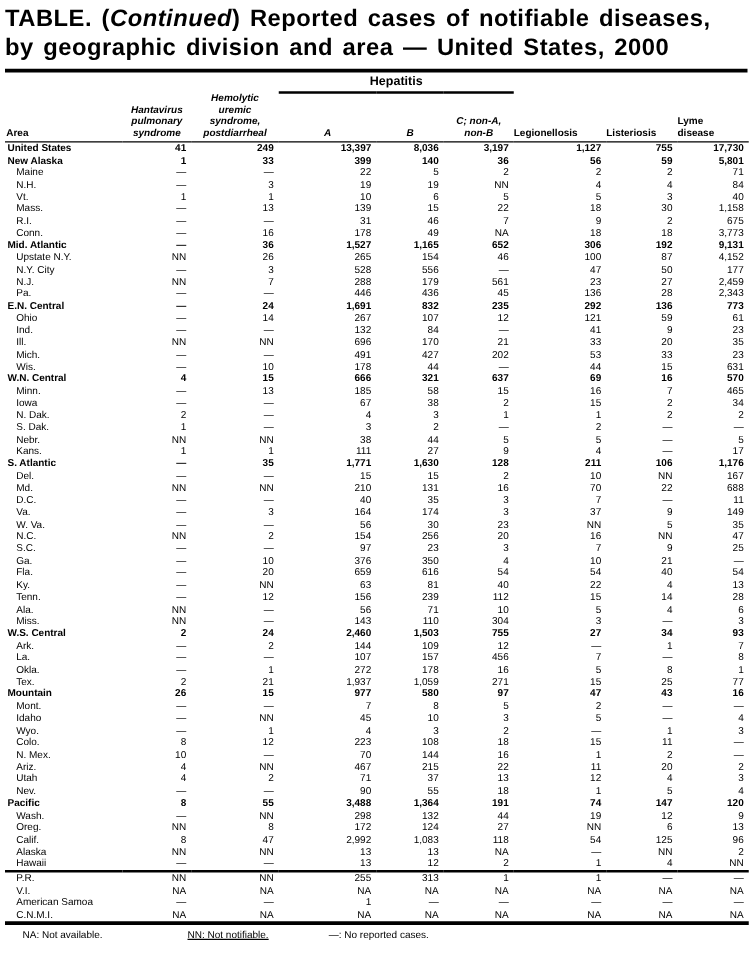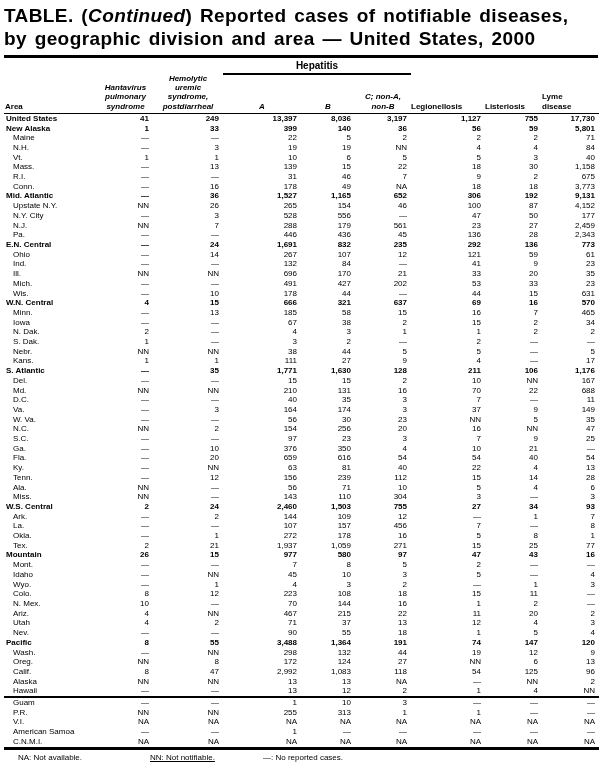--- a/index.html
+++ b/index.html
@@ -793,31 +793,20 @@
           <td class="num">13</td>
           <td class="num">12</td>
           <td class="num">2</td>
           <td class="num">1</td>
           <td class="num">4</td>
           <td class="num">NN</td>
         </tr>
       </tbody>
     <tbody class="territories">
         <tr class="territory">
-          <td class="area">Guam</td>
-          <td class="num">—</td>
-          <td class="num">—</td>
-          <td class="num">1</td>
-          <td class="num">10</td>
-          <td class="num">3</td>
-          <td class="num">—</td>
-          <td class="num">—</td>
-          <td class="num">—</td>
-        </tr>
-        <tr class="territory">
           <td class="area">P.R.</td>
           <td class="num">NN</td>
           <td class="num">NN</td>
           <td class="num">255</td>
           <td class="num">313</td>
           <td class="num">1</td>
           <td class="num">1</td>
           <td class="num">—</td>
           <td class="num">—</td>
         </tr>

